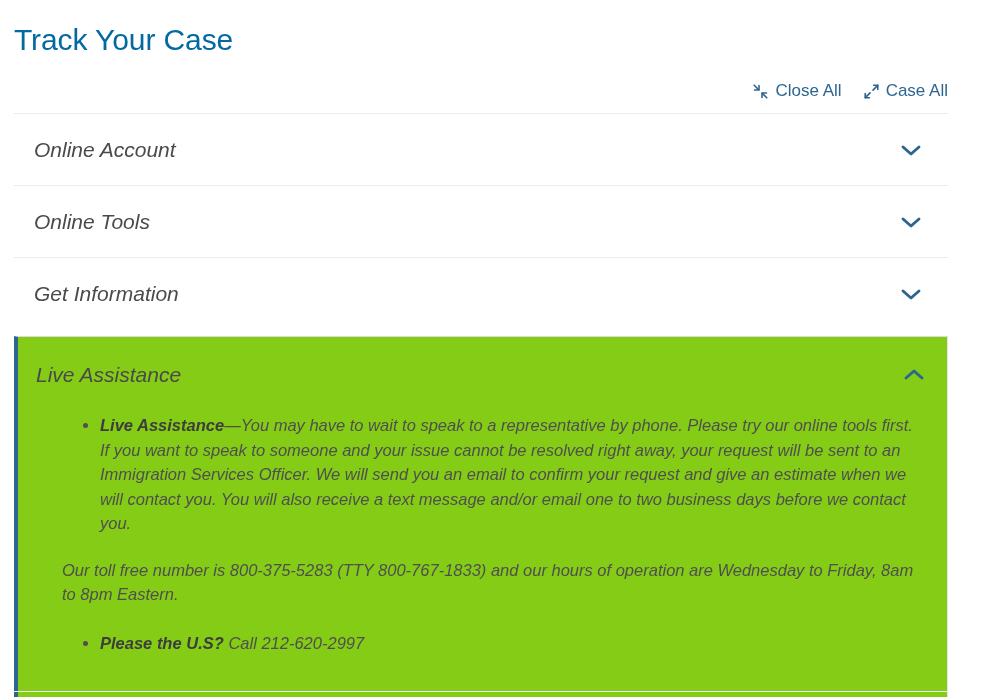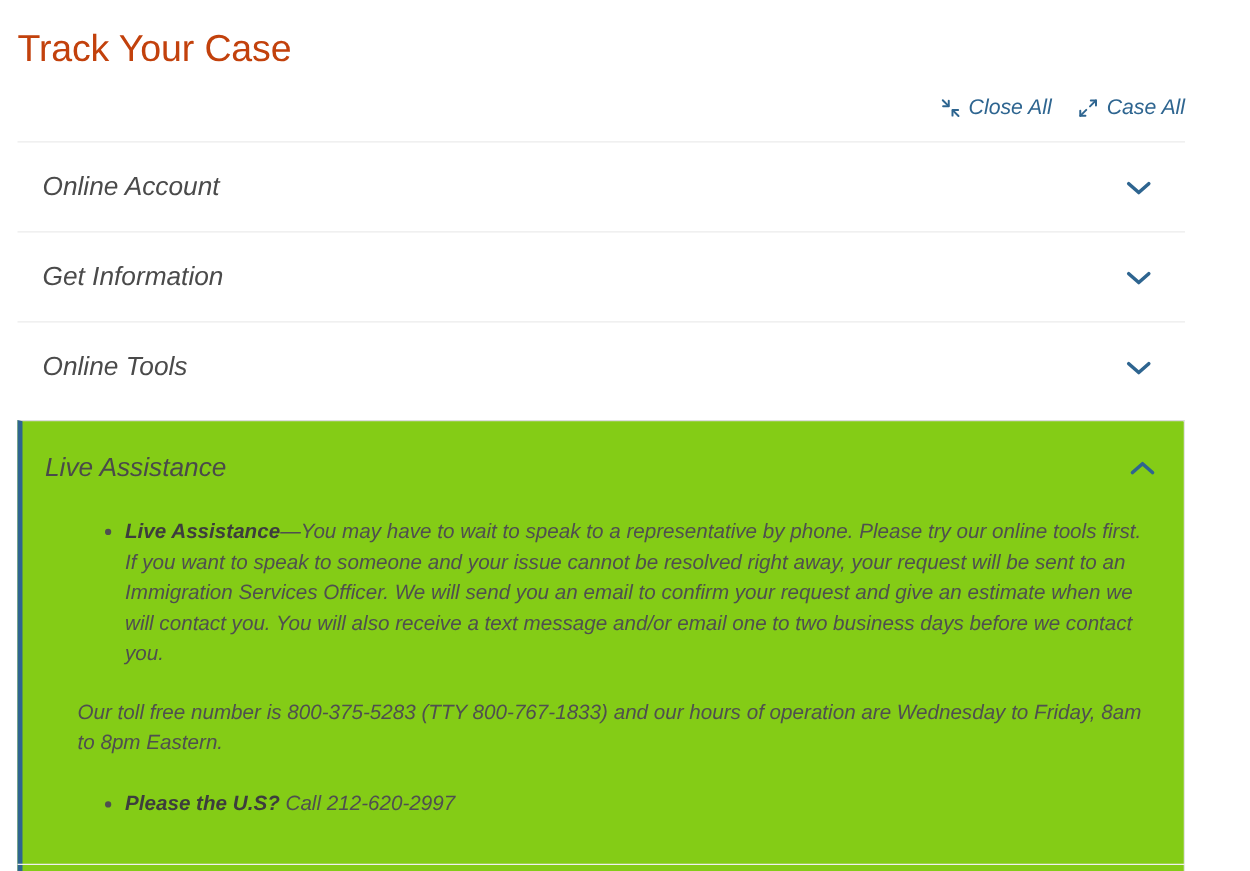--- a/index.html
+++ b/index.html
@@ -23,38 +23,37 @@
     box-sizing: border-box;
   }
 
   
   .page-title {
     position: absolute;
     left: 14px;
     top: 20px;
     font-size: 30px;
     font-weight: 400;
-    color: #c2410c;
+    color: #0369a1;
     letter-spacing: -0.1px;
     line-height: 40px;
     margin: 0;
   }
 
   
   .toggle-all-bar {
     position: absolute;
     left: 14px;
     right: 52px;
     top: 76px;
     height: 30px;
     display: flex;
     justify-content: flex-end;
-    align-items: flex-start;
+    align-items: center;
     gap: 22px;
-    font-style: italic;
   }
   .toggle-link {
     display: inline-flex;
     align-items: center;
     gap: 7px;
     color: #2e6590;
     font-size: 17px;
     line-height: 20px;
     cursor: pointer;
     text-decoration: none;
@@ -219,32 +218,32 @@
         <span class="chevron">
           <svg viewBox="0 0 22 14" width="22" height="14" fill="none" stroke="#2e6590" stroke-width="2.9" stroke-linecap="round" stroke-linejoin="round">
             <path d="M3 4 L11 11 L19 4"></path>
           </svg>
         </span>
       </div>
     </div>
 
     <div class="acc-item collapsed">
       <div class="acc-header">
+        <span class="acc-title">Online Tools</span>
+        <span class="chevron">
+          <svg viewBox="0 0 22 14" width="22" height="14" fill="none" stroke="#2e6590" stroke-width="2.9" stroke-linecap="round" stroke-linejoin="round">
+            <path d="M3 4 L11 11 L19 4"></path>
+          </svg>
+        </span>
+      </div>
+    </div>
+
+    <div class="acc-item collapsed">
+      <div class="acc-header">
         <span class="acc-title">Get Information</span>
-        <span class="chevron">
-          <svg viewBox="0 0 22 14" width="22" height="14" fill="none" stroke="#2e6590" stroke-width="2.9" stroke-linecap="round" stroke-linejoin="round">
-            <path d="M3 4 L11 11 L19 4"></path>
-          </svg>
-        </span>
-      </div>
-    </div>
-
-    <div class="acc-item collapsed">
-      <div class="acc-header">
-        <span class="acc-title">Online Tools</span>
         <span class="chevron">
           <svg viewBox="0 0 22 14" width="22" height="14" fill="none" stroke="#2e6590" stroke-width="2.9" stroke-linecap="round" stroke-linejoin="round">
             <path d="M3 4 L11 11 L19 4"></path>
           </svg>
         </span>
       </div>
     </div>
 
     <div class="acc-item expanded">
       <div class="acc-header">

